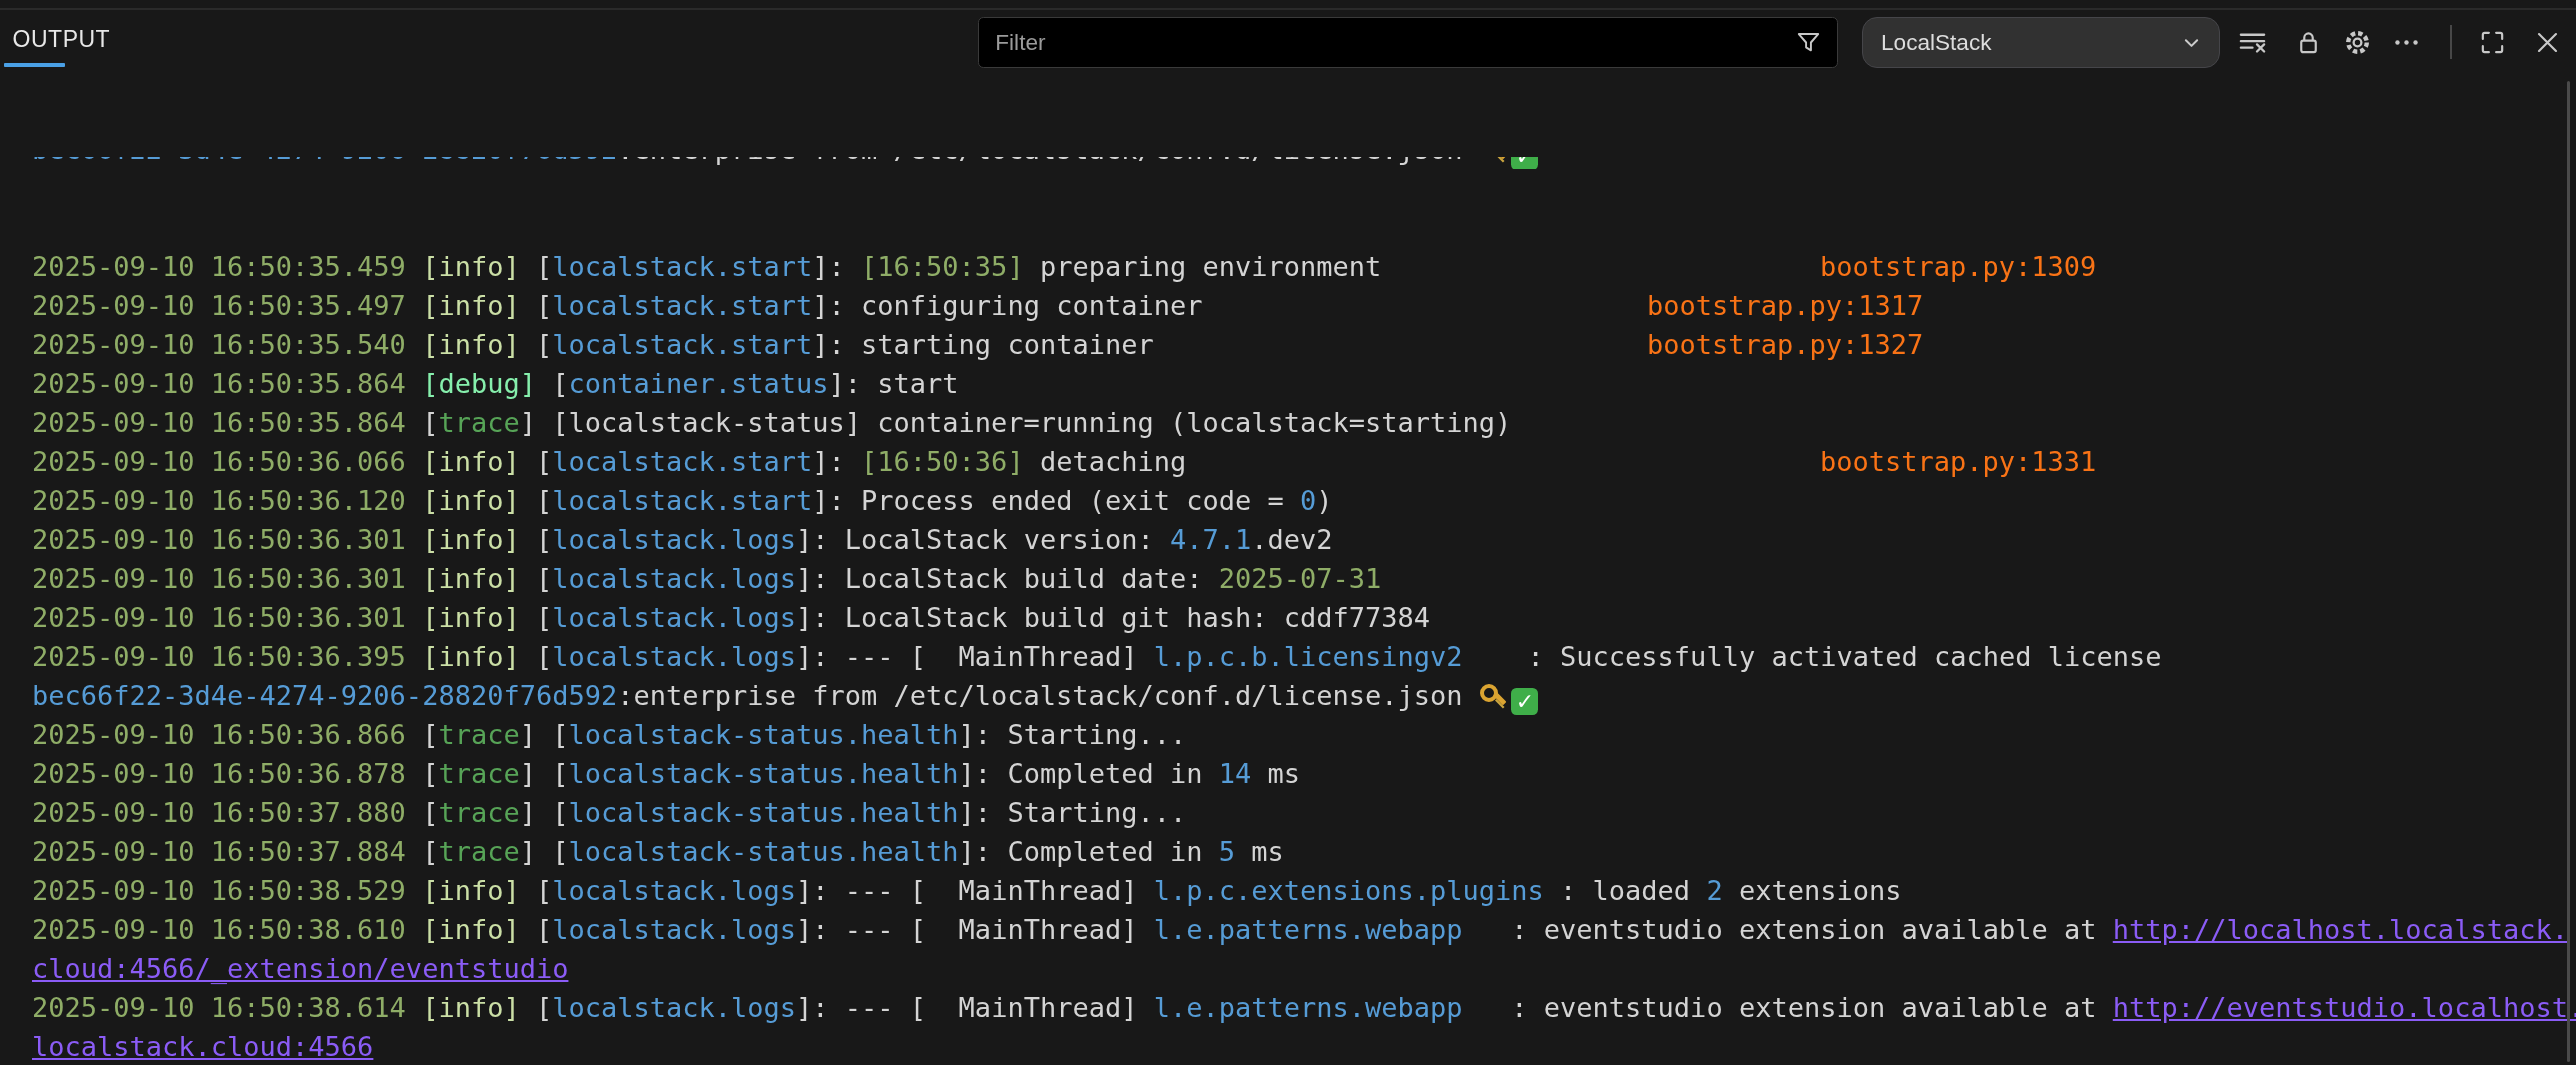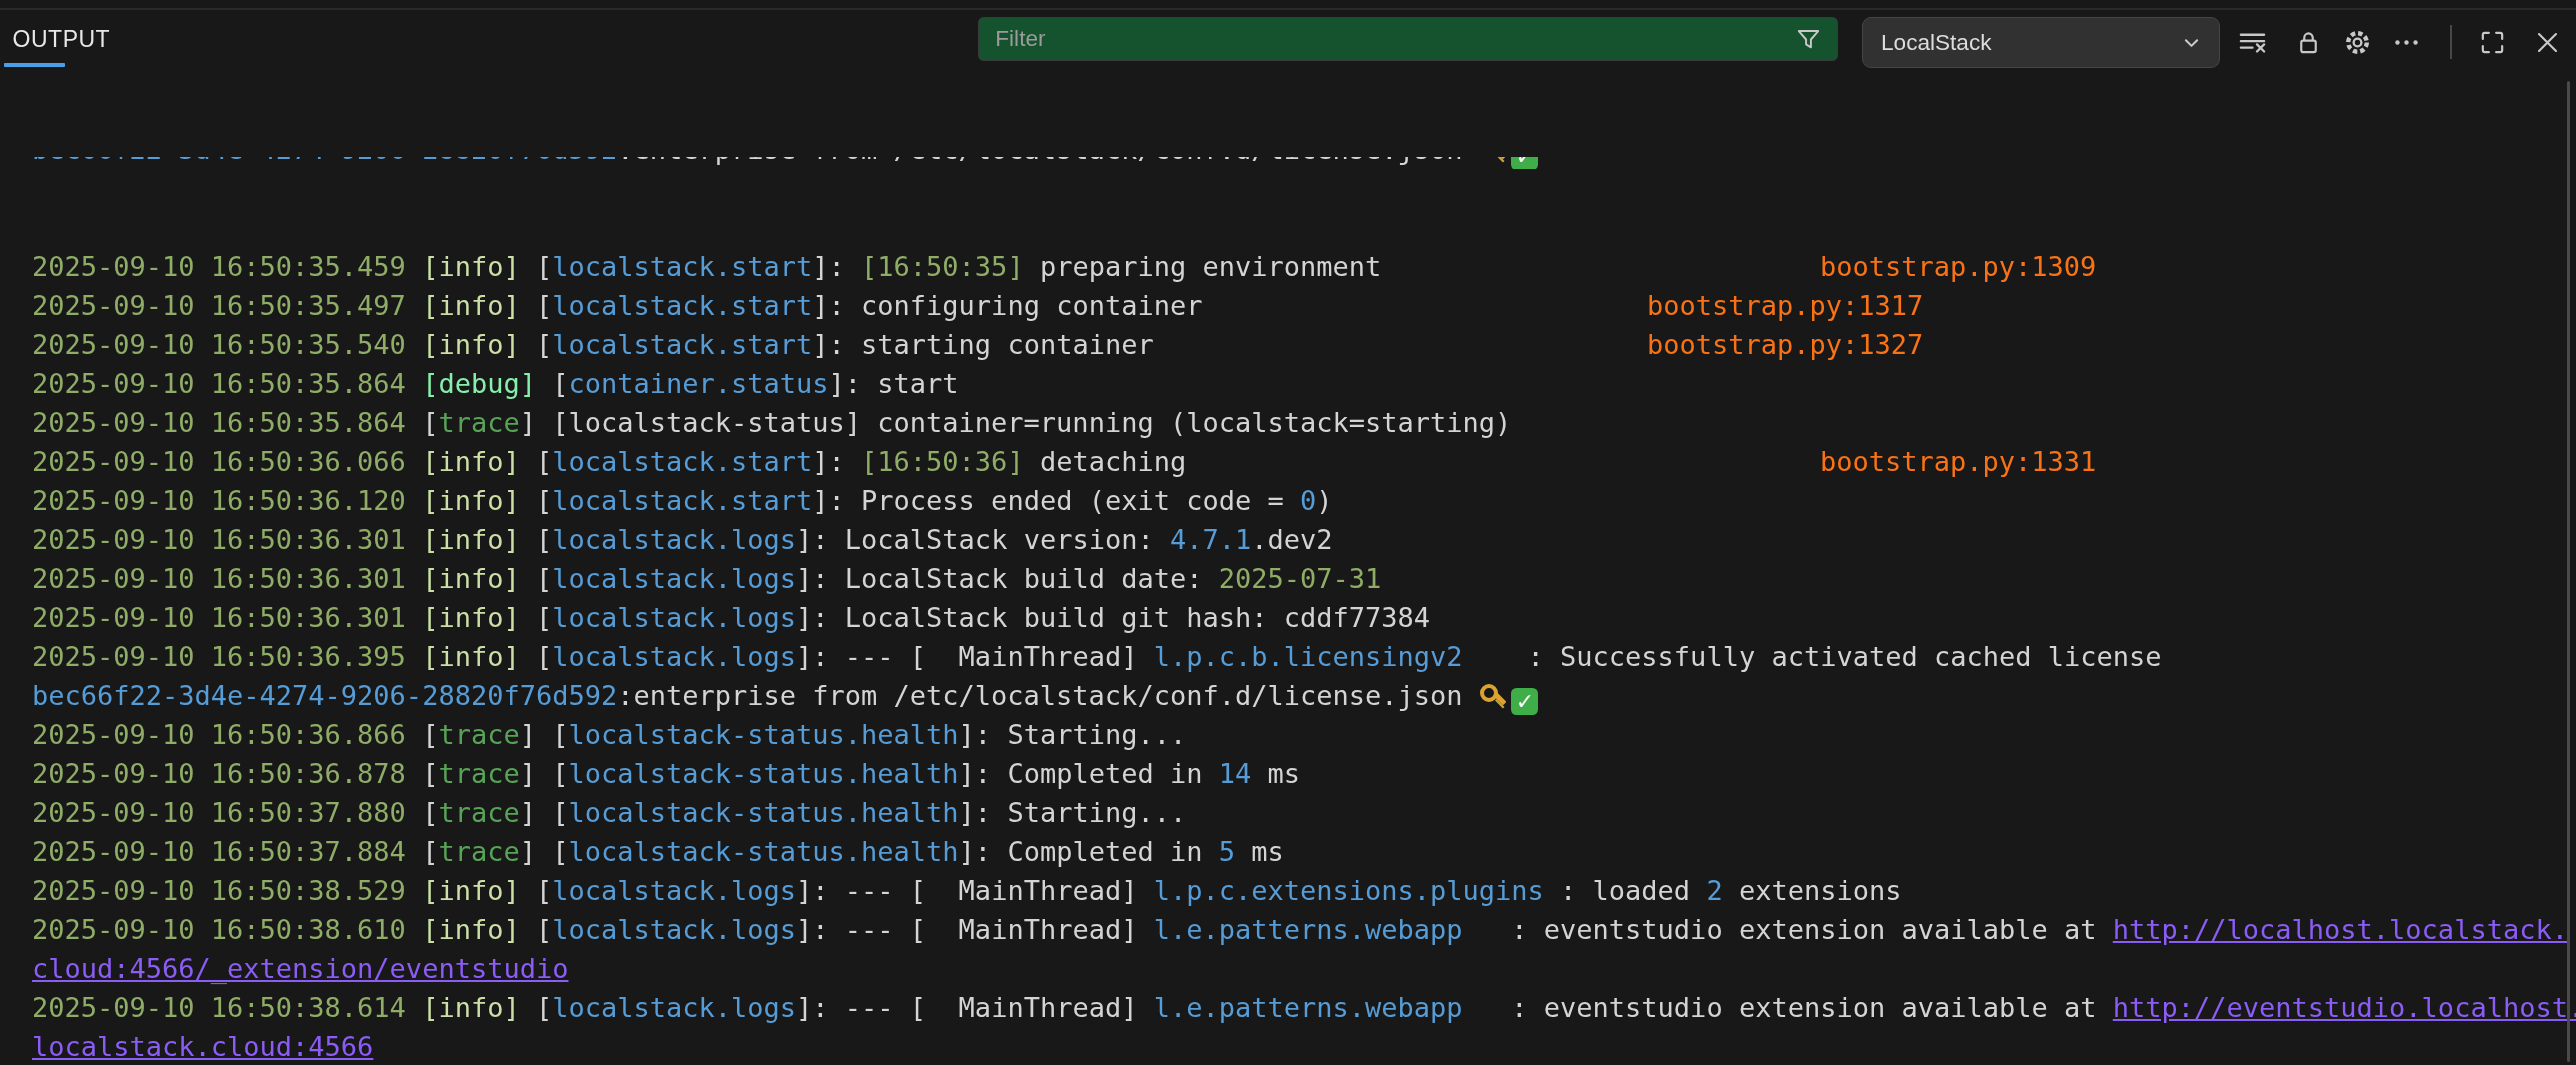--- a/index.html
+++ b/index.html
@@ -6,32 +6,32 @@
   body{
     width:2576px;height:1066px;overflow:hidden;position:relative;
     background:#181818;font-family:"Liberation Sans",sans-serif;
   }
   
   .top-edge{position:absolute;top:8.1px;left:0;right:0;height:1.8px;background:#2a2a2a;}
   .topbar{position:absolute;top:10px;left:0;right:0;height:70px;background:#181818;}
   .tab{position:absolute;left:12.6px;top:16.3px;font-size:23px;letter-spacing:0.5px;color:#e7e7e7;cursor:pointer;}
   .tab-underline{position:absolute;left:3.6px;top:53px;width:61px;height:3.6px;background:#4aa0e6;border-radius:0.9px;}
   .filterbox{
-    position:absolute;left:978px;top:7.2px;width:860px;height:44px;background:#14532d;
+    position:absolute;left:978px;top:7.2px;width:860px;height:51px;background:#000000;
     border:0.9px solid #3a3a3a;border-radius:5.4px;display:flex;align-items:center;box-sizing:border-box;
   }
   .filterbox input{
     flex:1;background:transparent;border:none;outline:none;color:#cccccc;
     font-size:22.6px;font-family:"Liberation Sans",sans-serif;padding:0 16.3px;
   }
   .filterbox input::placeholder{color:#9b9b9b;}
   .filterbox .fsvg{margin-right:14.5px;flex:none;color:#c8c8c8;}
   .dropdown{
     position:absolute;left:1862px;top:7.2px;width:358px;height:51px;background:#313131;
-    border:0.9px solid #454549;border-radius:9px;display:flex;align-items:center;
+    border:0.9px solid #454549;border-radius:15px;display:flex;align-items:center;
     box-sizing:border-box;cursor:pointer;
   }
   .dropdown .dlabel{flex:1;padding-left:18px;font-size:22.6px;color:#dddddd;}
   .dropdown .dchev{margin-right:14.5px;color:#cccccc;flex:none;}
   .iconbtn{
     position:absolute;top:11px;width:42px;height:43px;background:none;border:none;padding:0;
     display:flex;align-items:center;justify-content:center;color:#c8c8c8;cursor:pointer;
   }
   .sep{position:absolute;left:2450px;top:15.4px;width:1.8px;height:34px;background:#474747;}
   

